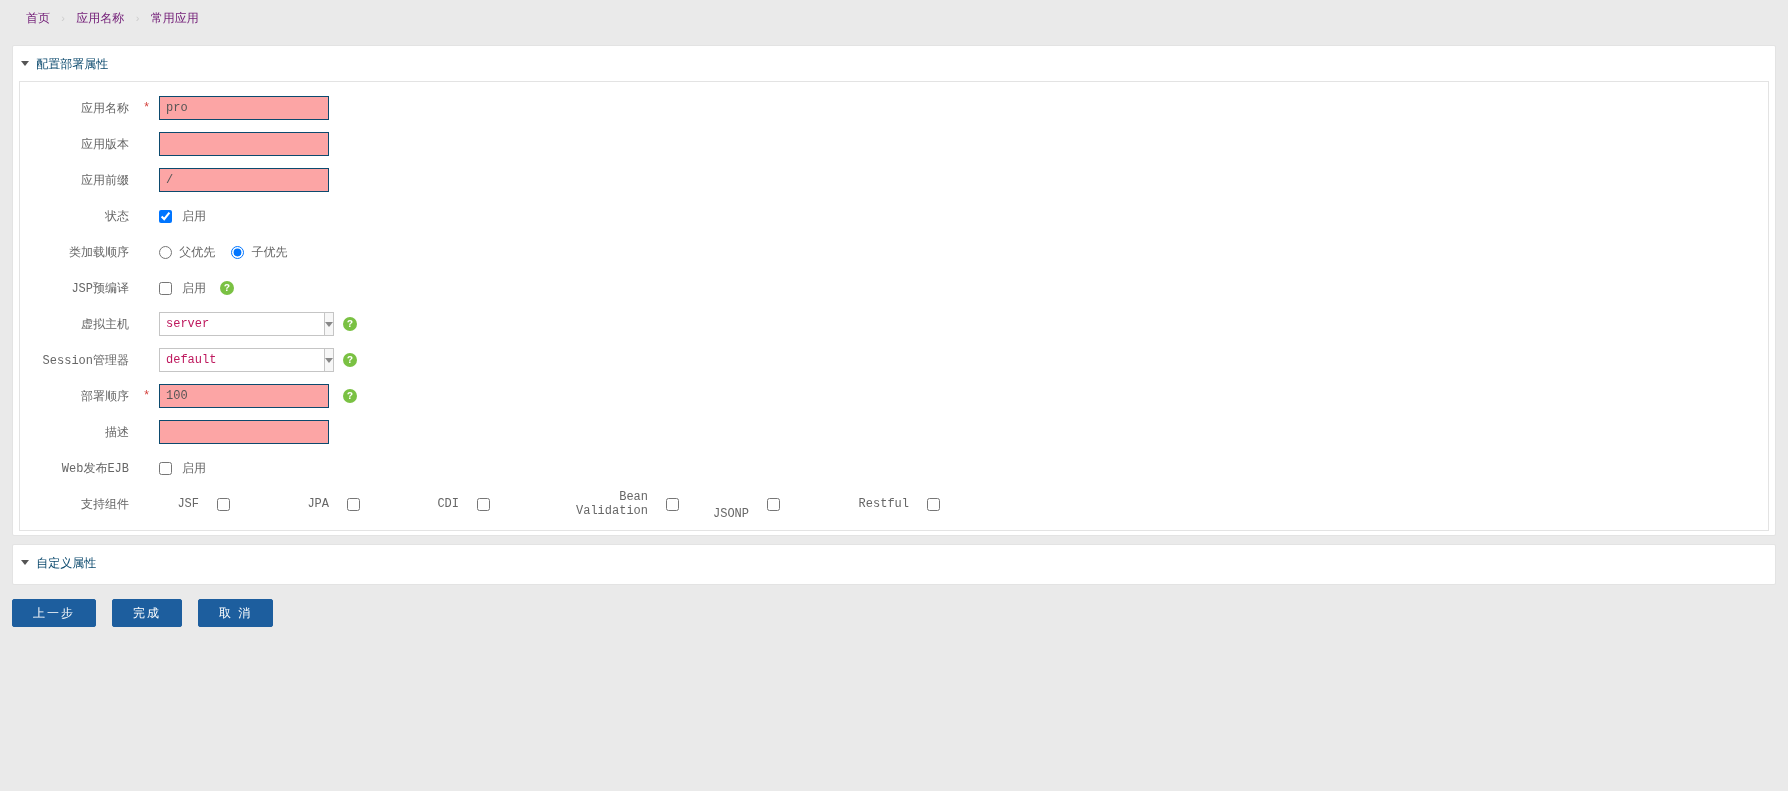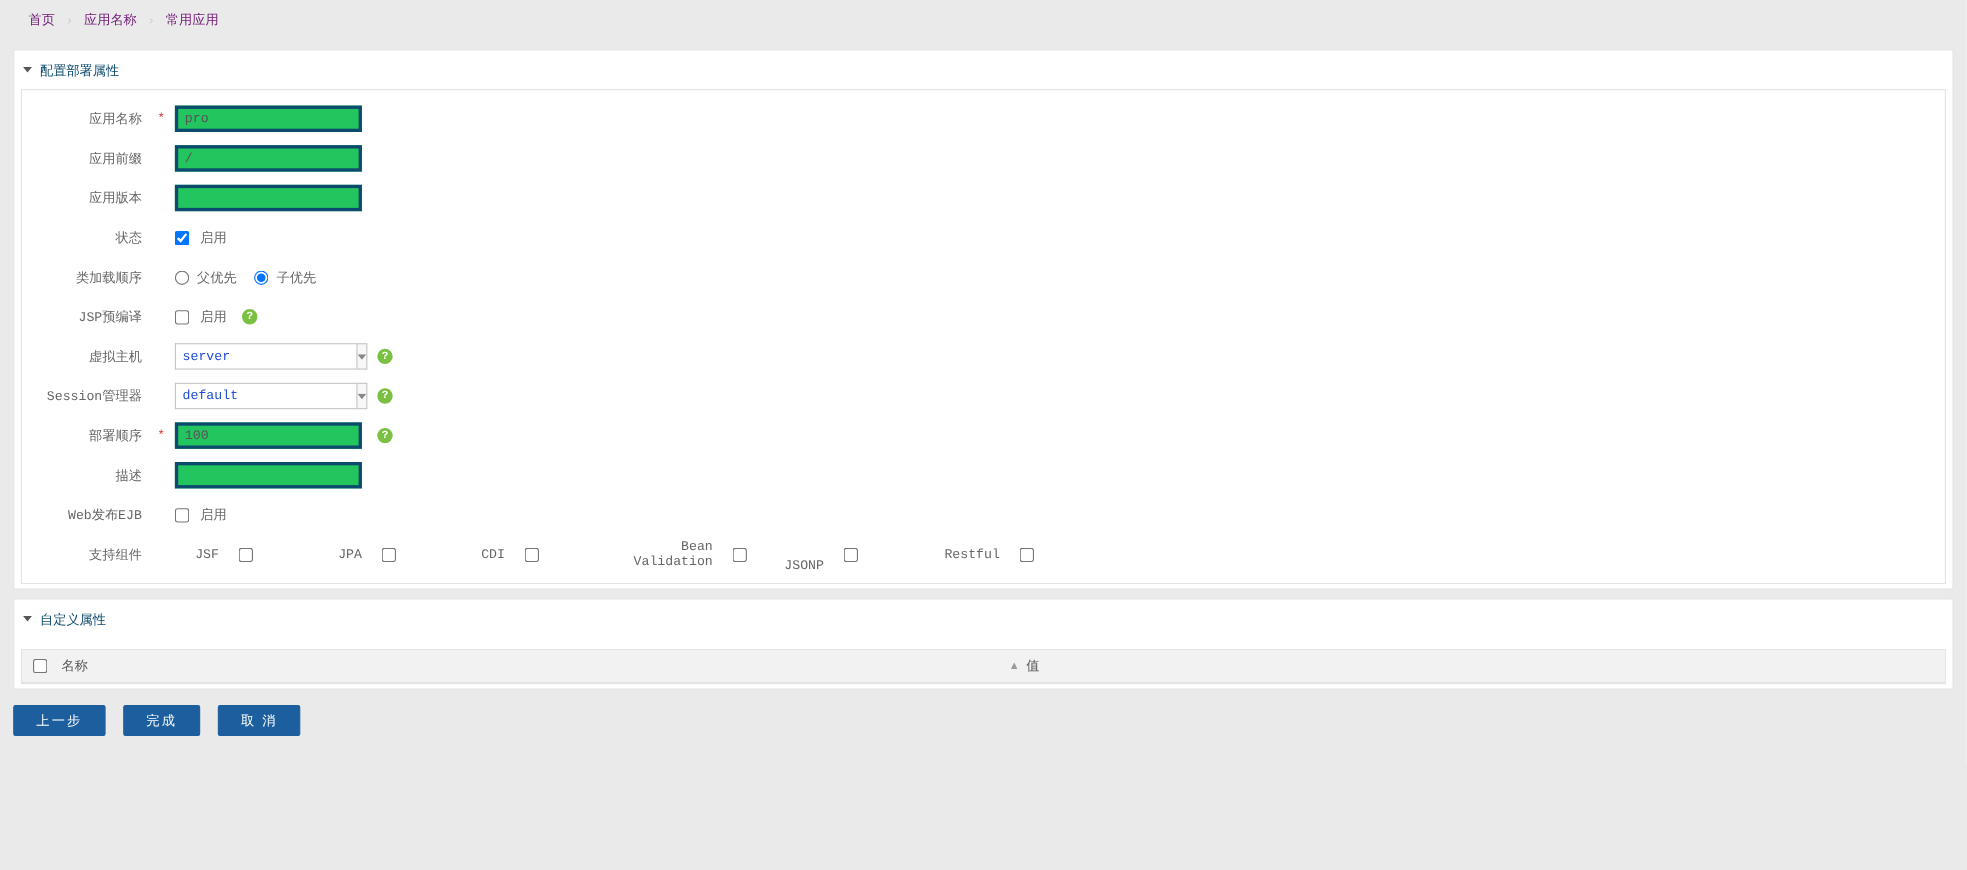--- a/index.html
+++ b/index.html
@@ -54,41 +54,41 @@
 }
 .form-label {
   width: 115px;
   text-align: right;
   padding-right: 10px;
 }
 .req { color: #d43f3a; margin: 0 6px 0 4px; width: 10px; display: inline-block; }
 .noreq { width: 10px; display: inline-block; margin: 0 6px 0 4px; }
 .form-control {
   height: 24px;
-  border: 3px solid #0c4a6e;
+  border: 1px solid #0c4a6e;
   padding: 2px 6px;
   font-family: Consolas, "Courier New", monospace;
   font-size: 12px;
   color: #555;
   width: 170px;
-  background: #22c55e;
+  background: #fca5a5;
 }
 .combo {
   display: flex;
   width: 170px;
   height: 24px;
 }
 .combo-input {
   flex: 1;
   border: 1px solid #c5c5c5;
   border-right: none;
   padding: 2px 6px;
   font-family: Consolas, "Courier New", monospace;
   font-size: 12px;
-  color: #1d4ed8;
+  color: #be185d;
 }
 .combo-btn {
   width: 18px;
   background: #f7f7f7;
   border: 1px solid #c5c5c5;
   display: flex;
   align-items: center;
   justify-content: center;
   cursor: pointer;
 }
@@ -189,29 +189,29 @@
     </div>
     <div class="panel-body">
 
       <div class="form-row">
         <span class="form-label">应用名称</span>
         <span class="req">*</span>
         <input class="form-control" value="pro" style="">
       </div>
 
       <div class="form-row">
+        <span class="form-label">应用版本</span>
+        <span class="noreq"></span>
+        <input class="form-control" value="" style="">
+      </div>
+
+      <div class="form-row">
         <span class="form-label">应用前缀</span>
         <span class="noreq"></span>
         <input class="form-control" value="/" style="">
-      </div>
-
-      <div class="form-row">
-        <span class="form-label">应用版本</span>
-        <span class="noreq"></span>
-        <input class="form-control" value="" style="">
       </div>
 
       <div class="form-row">
         <span class="form-label">状态</span>
         <span class="noreq"></span>
         <input type="checkbox" class="chk" checked="" style="">
         <span>启用</span>
       </div>
 
       <div class="form-row">
@@ -313,34 +313,20 @@
       </div>
 
     </div>
   </div>
 
   <div class="panel">
     <div class="panel-header">
       <span class="tri"></span>
       <span>自定义属性</span>
     </div>
-    <div class="table-area">
-      <div class="table-header">
-        <div class="th chkcol">
-            <input type="checkbox" style="">
-          </div>
-        <div class="th name">
-            <span>名称</span>
-          </div>
-        <div class="th value">
-            <span class="sort">▲</span>
-            <span>值</span>
-          </div>
-      </div>
-    </div>
   </div>
 
   <div class="footer-btns">
     <button class="btn btn-primary">上一步</button>
     <button class="btn btn-primary">完成</button>
     <button class="btn btn-primary">取 消</button>
   </div>
 
 </div>
 

